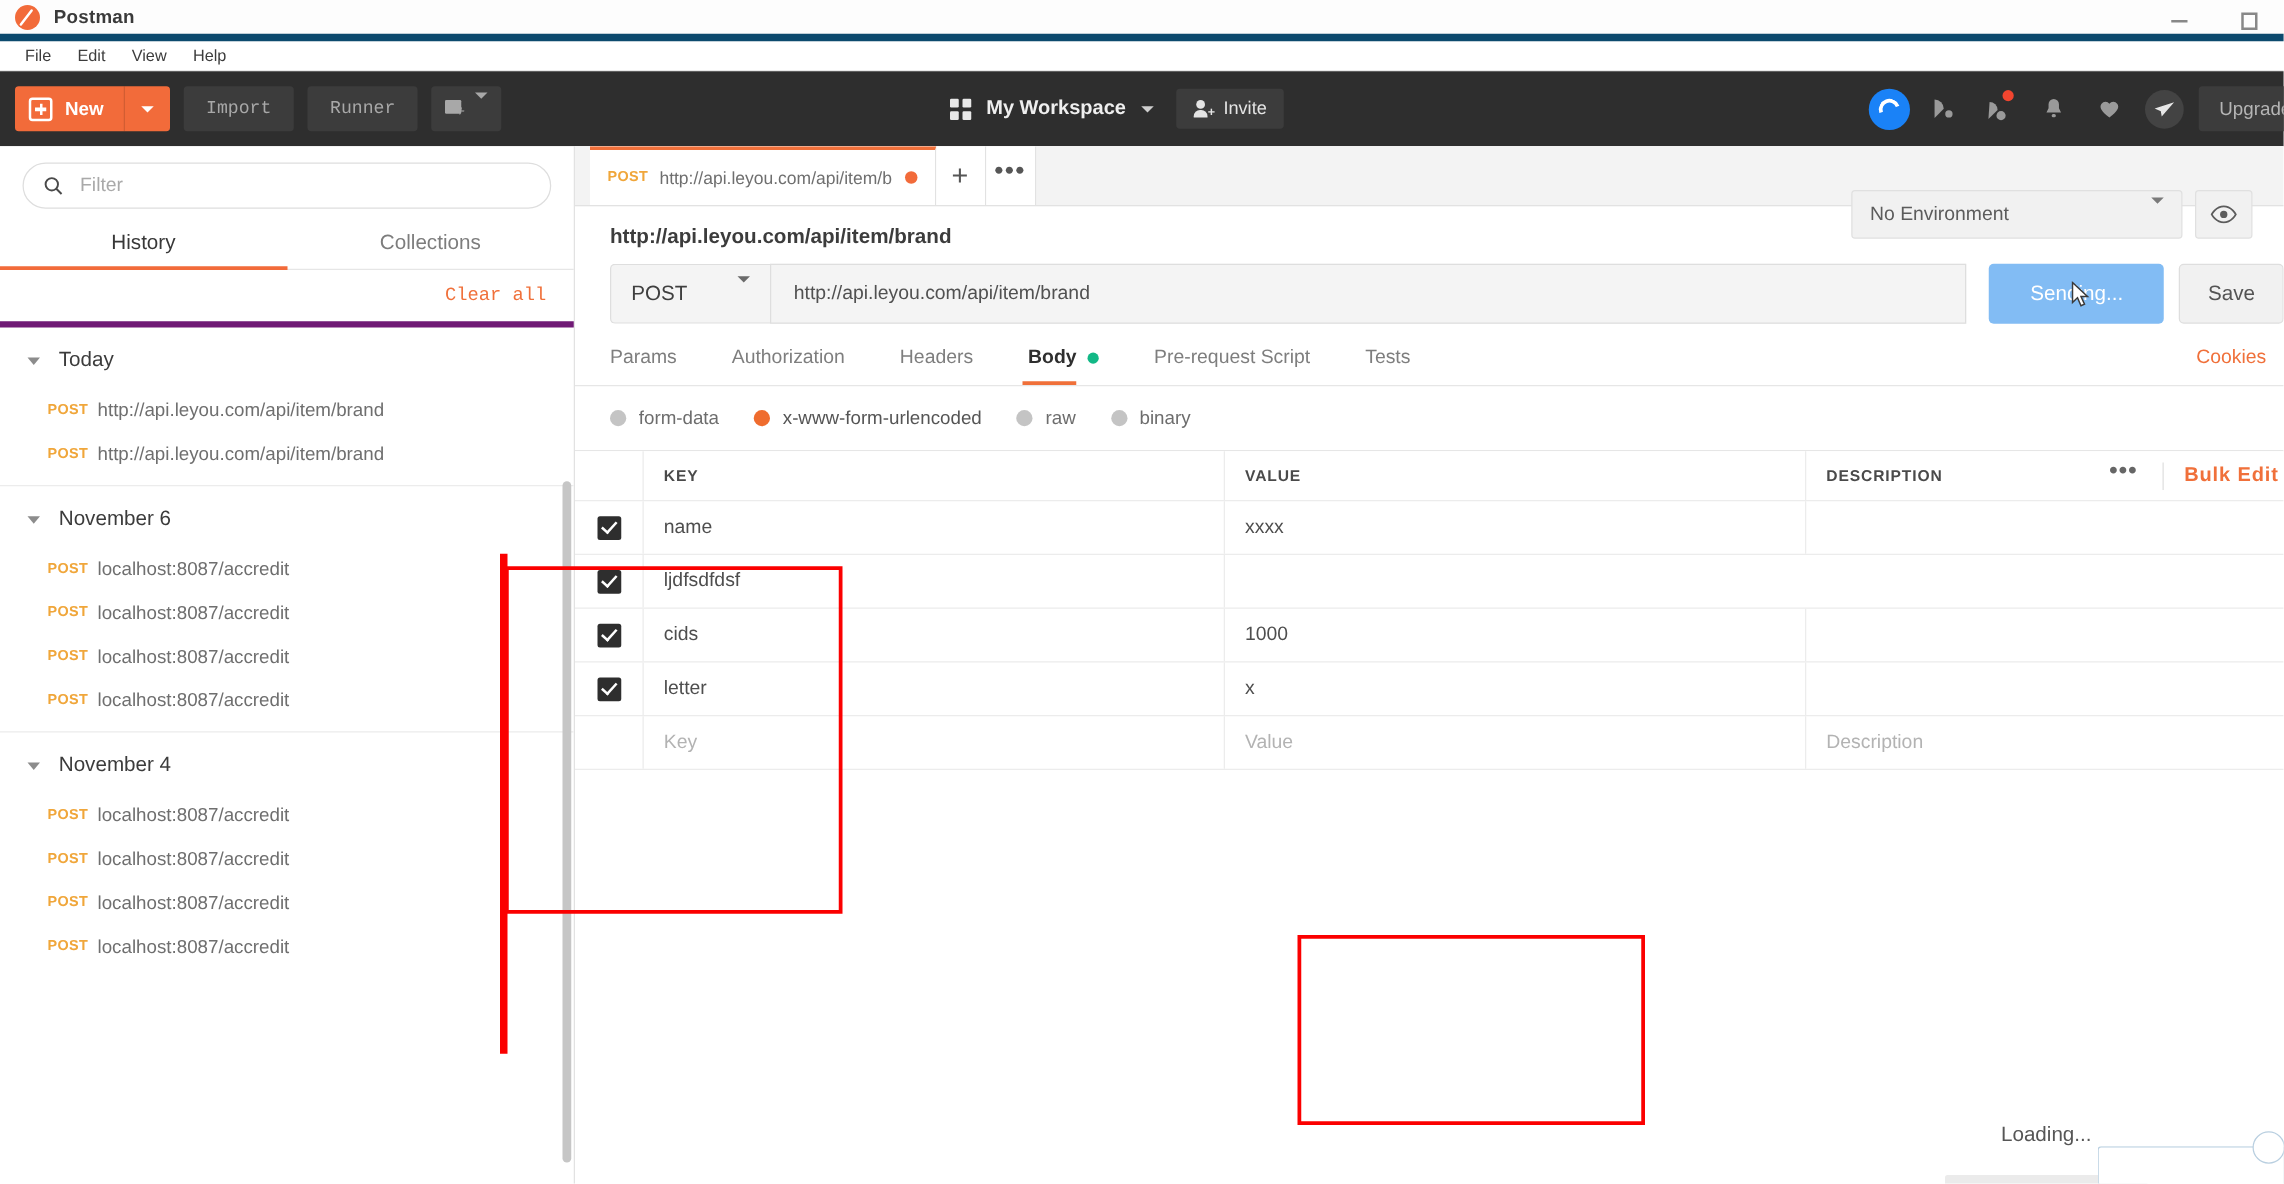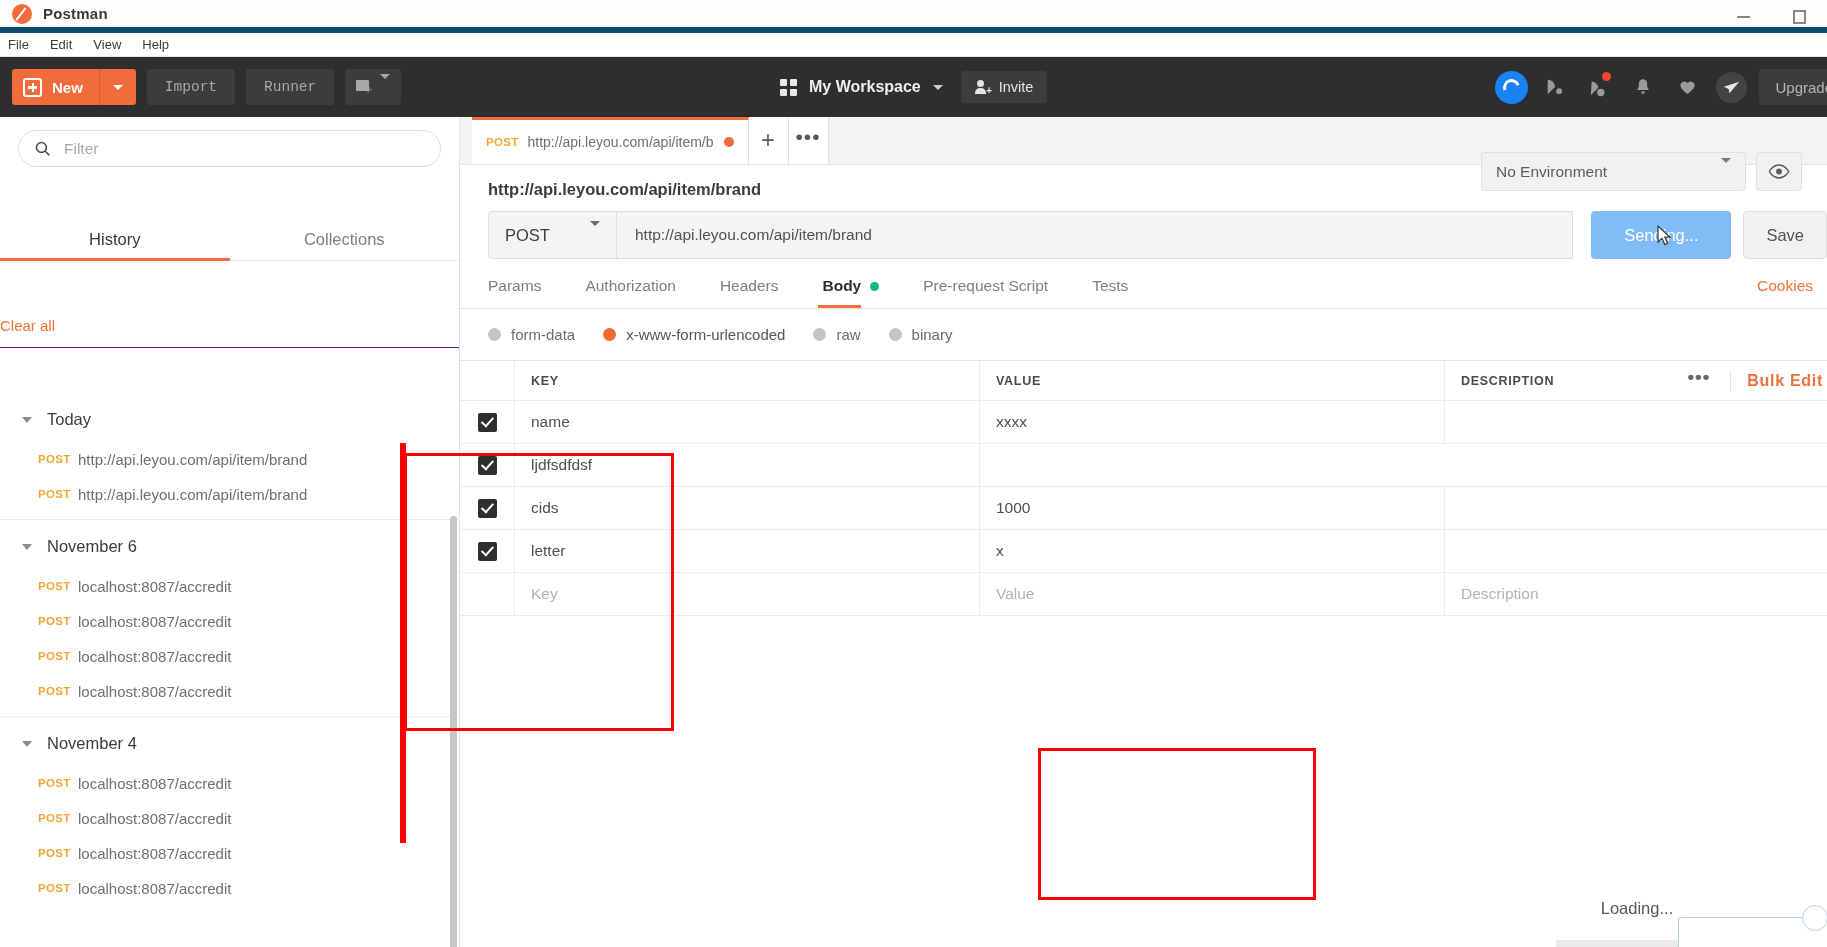--- a/index.html
+++ b/index.html
@@ -36,21 +36,21 @@
   .win-btn {
     width: 56px; height: 33px; display: flex; align-items: center; justify-content: center;
     color: #777;
   }
   .win-btn .mn { width: 13px; height: 2px; background: #888; display: block; }
   .win-btn .mx { width: 13px; height: 14px; border: 2px solid #888; display: block; }
 
   
   .menubar {
     height: 24px; background: #fff; display: flex; align-items: center;
-    padding-left: 8px; border-bottom: 1px solid #e8e8e8;
+    padding-left: 20px; border-bottom: 1px solid #e8e8e8;
   }
   .menubar span {
     font-size: 13px; color: #3c3c3c; margin-right: 21px; cursor: default;
   }
 
   
   .toolbar {
     height: 60px; background: #2e2e2e; display: flex; align-items: center;
     position: relative;
   }
@@ -85,21 +85,21 @@
   .newwin-ico {
     width: 17px; height: 15px; position: relative; margin-right: 7px;
   }
   .newwin-ico .sq {
     position: absolute; left: 0; top: 0; width: 13px; height: 11px; background: #a8a8a8;
     border-radius: 1px;
   }
   .newwin-ico .pl { position: absolute; right: 0; bottom: 0; color: #a8a8a8; font-size: 11px; line-height: 9px;}
 
   .ws-center {
-    position: absolute; left: 760px; display: flex; align-items: center; margin-left: 20px;
+    position: absolute; left: 760px; display: flex; align-items: center;
   }
   .grid-ico {
     width: 17px; height: 17px; display: grid; grid-template-columns: 7px 7px;
     grid-template-rows: 7px 7px; gap: 3px; margin-right: 12px;
   }
   .grid-ico i { background: #e8e8e8; display: block; border-radius: 1px; }
   .ws-name { color: #efefef; font-size: 16px; font-weight: bold; }
   .ws-caret { color: #cfcfcf; margin-left: 12px; }
   .invite-btn {
     display: flex; align-items: center; background: #3c3c3c; border-radius: 3px;
@@ -140,39 +140,39 @@
     align-items: center; padding: 0 16px; color: #b5b5b5; font-size: 15px;
     margin-left: 6px; margin-right: -22px;
   }
 
   
   .body-wrap { display: flex; height: 830px; }
 
   
   .sidebar {
     width: 460px; border-right: 1px solid #e2e2e2; background: #fff;
-    display: flex; flex-direction: column; position: relative; gap: 45px;
+    display: flex; flex-direction: column; position: relative;
   }
   .filter-row { padding: 13px 18px 9px 18px; }
   .filter-box {
     height: 37px; border: 1px solid #dedede; border-radius: 19px;
     display: flex; align-items: center; padding: 0 15px;
   }
   .filter-box .ph { color: #a9a9a9; font-size: 15.5px; margin-left: 13px; }
   .tabs-sb { display: flex; border-bottom: 1px solid #e6e6e6; }
   .tab-sb {
     flex: 1; text-align: center; padding: 9px 0 11px; font-size: 16.5px; color: #7d7d7d;
     position: relative;
   }
   .tab-sb.active { color: #383838; }
   .tab-sb.active::after {
     content: ""; position: absolute; left: 0; right: 0; bottom: -1px; height: 3px;
     background: #f26b3a;
   }
-  .clear-row { padding: 11px 22px 12px 0; border-bottom: 1px solid #701a75; }
+  .clear-row { text-align: right; padding: 11px 22px 12px 0; border-bottom: 5px solid #701a75; font-family: Liberation Mono, monospace; }
   .clear-row span { color: #f0703a; font-size: 15px; }
   .hist-scroll { flex: 1; overflow: hidden; position: relative; }
   .grp-hdr {
     display: flex; align-items: center; padding: 17px 0 14px 22px;
   }
   .grp-hdr .tri {
     width: 0; height: 0; border-left: 5.5px solid transparent; border-right: 5.5px solid transparent;
     border-top: 6px solid #8c8c8c; margin-right: 15px;
   }
   .grp-hdr .nm { font-size: 16.5px; color: #3c3c3c; }

